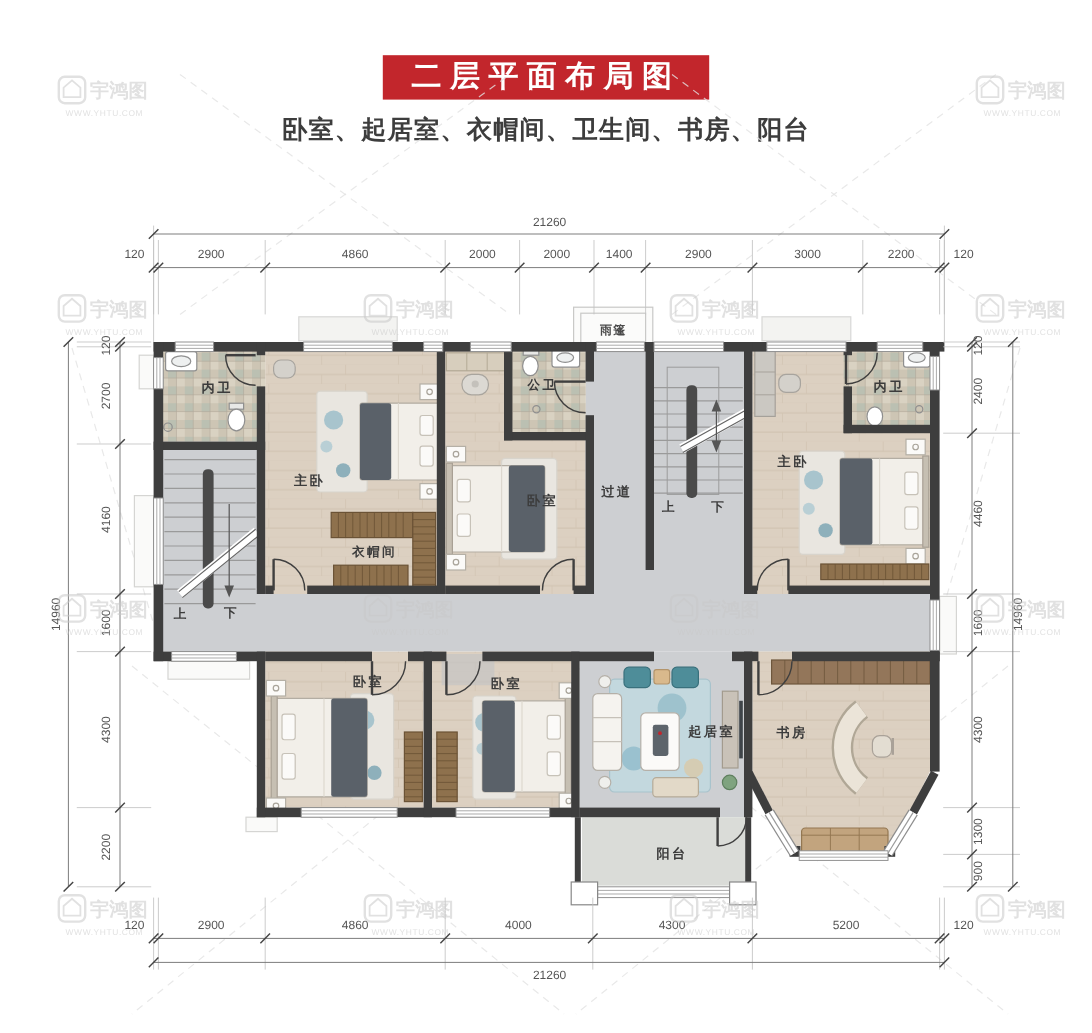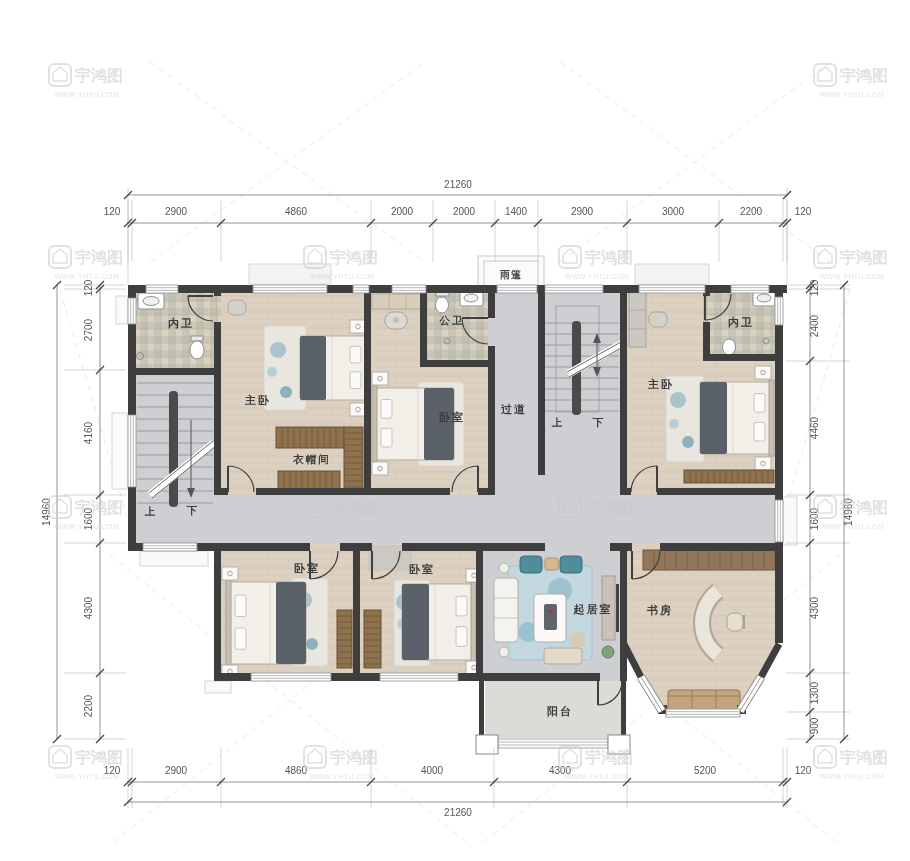--- a/index.html
+++ b/index.html
@@ -13,20 +13,24 @@
   svg{position:absolute;left:0;top:0;}
   svg text{font-family:"Liberation Sans", sans-serif;}
   .roomlabel{fill:#3c3c3c;font-size:11px;font-weight:600;letter-spacing:2px;}
   .canopylabel{fill:#4a4a4a;font-size:10px;font-weight:600;letter-spacing:1px;}
 </style>
 </head>
 <body>
 
 <div class="stage">
 
+  <div class="banner">
+    <span>二层平面布局图</span>
+  </div>
+  <div class="subtitle">卧室、起居室、衣帽间、卫生间、书房、阳台</div>
 
   <svg width="910" height="861" viewBox="0 0 910 861">
     <defs>
       <pattern id="tile" patternUnits="userSpaceOnUse" width="14" height="14">
         <rect width="14" height="14" fill="#cdc5b4"></rect>
         <rect x="0" y="0" width="7" height="7" fill="#b7c0b2" opacity="0.85"></rect>
         <rect x="7" y="7" width="7" height="7" fill="#d9d2c2"></rect>
         <path d="M0,7 H14 M7,0 V14" stroke="#b0a898" stroke-width="0.5"></path>
       </pattern>
       <pattern id="wood" patternUnits="userSpaceOnUse" width="64" height="16">

